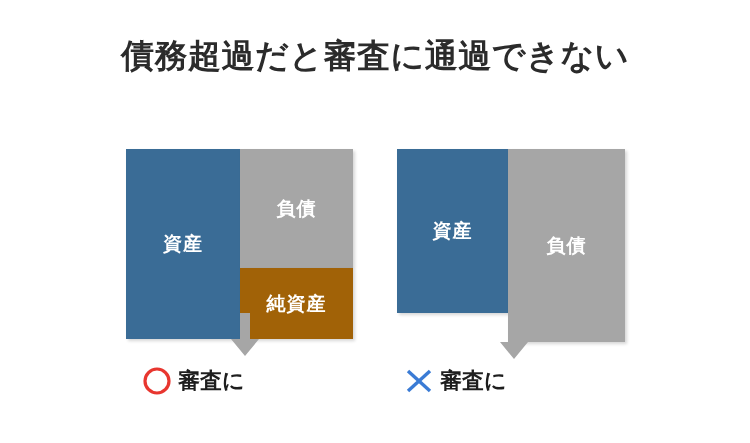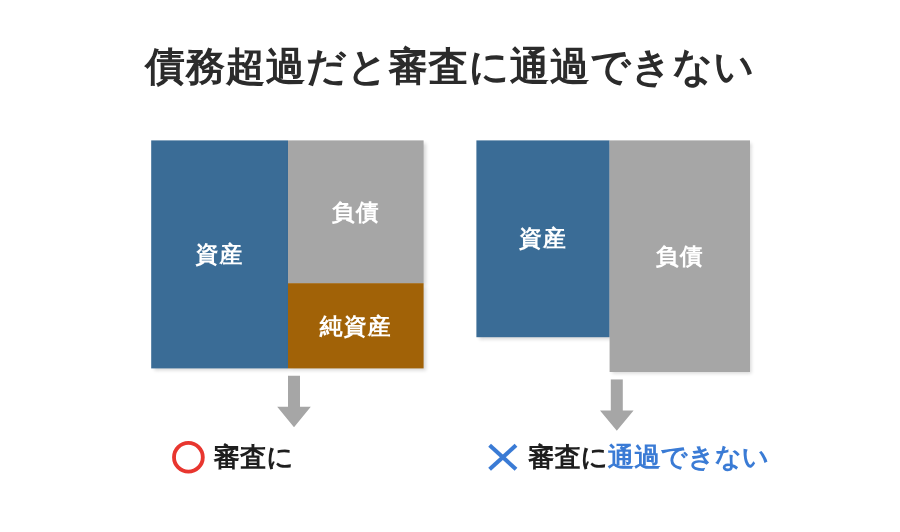--- a/index.html
+++ b/index.html
@@ -44,20 +44,21 @@
     align-items: center;
     justify-content: center;
     color: #ffffff;
     font-size: 19px;
     font-weight: bold;
     letter-spacing: 1px;
   }
 
   .shadowed {
     box-shadow: 2px 2px 3px rgba(0,0,0,0.16);
+    margin-top: 32px;
   }
 
   
   .l-assets {
     left: 126px;
     top: 117px;
     width: 114px;
     height: 190px;
   }
   .l-liabilities {
@@ -161,16 +162,15 @@
   <svg class="arrow arrow-right" viewBox="0 0 30 44">
     <polygon points="10,0 20,0 20,26 29,26 15,43 1,26 10,26" fill="#A6A6A6"></polygon>
   </svg>
 
   <div class="verdict verdict-right">
     <svg class="mark" viewBox="0 0 30 30">
       <line x1="4" y1="5" x2="26" y2="25" stroke="#3A7BD5" stroke-width="3.4" stroke-linecap="butt"></line>
       <line x1="26" y1="5" x2="4" y2="25" stroke="#3A7BD5" stroke-width="3.4" stroke-linecap="butt"></line>
     </svg>
     <span class="verdict-text">審査に</span>
-    <span class="verdict-emph-ng">通過できない</span>
   </div>
 
 </div>
 
 </body></html>

